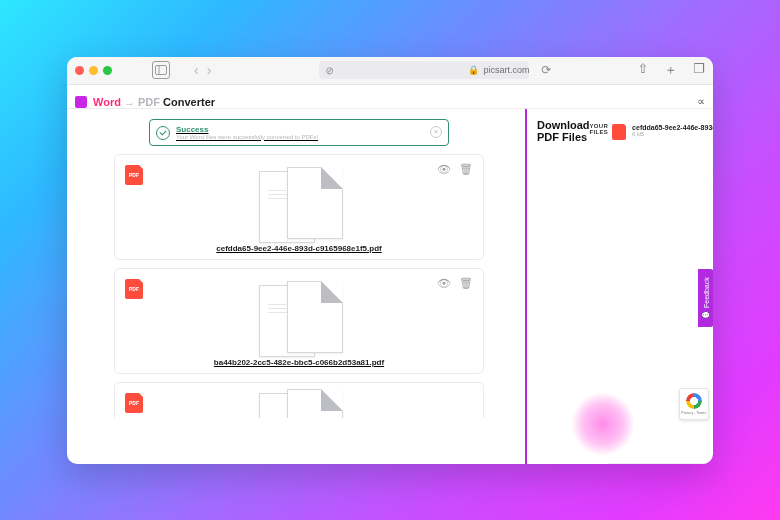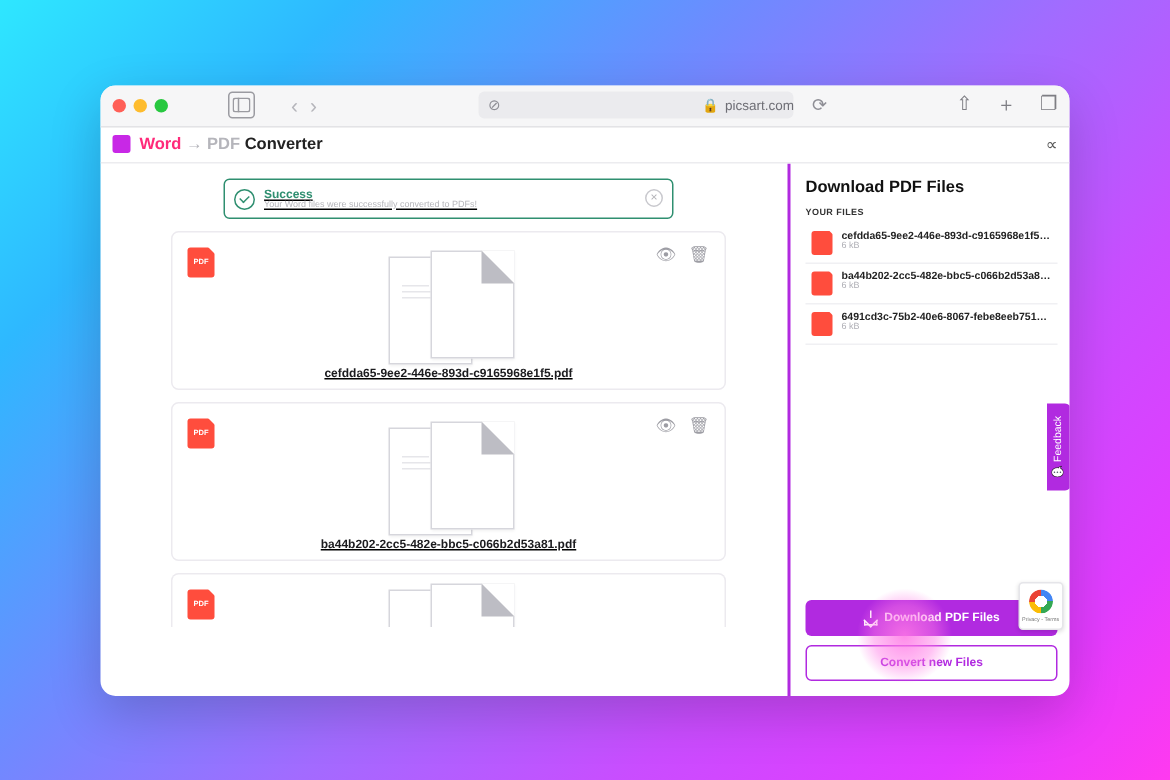--- a/index.html
+++ b/index.html
@@ -22,29 +22,29 @@
   .sq { width:18px; height:18px; border:1.2px solid #9b9ba1; border-radius:3px; display:flex; align-items:center; justify-content:center; color:#7e7e84;}
   .nav { display:flex; gap:8px; margin-left:18px; color:#b5b5bb;}
   .nav span{font-size:14px; line-height:1;}
   .ctr { flex:1; display:flex; justify-content:center;}
   .url { width:210px; height:18px; background:#ebebee; border-radius:4px; display:flex; align-items:center; justify-content:center; gap:4px; font-size:9px; color:#6e6e75; position:relative;}
   .url .shield{margin-right:auto; margin-left:6px; font-size:10px; color:#8e8e95;}
   .url .lock{font-size:9px;}
   .url .ref{position:absolute; right:-22px; font-size:12px; color:#8e8e95;}
   .rbtns{display:flex; gap:16px; margin-left:auto; color:#7e7e84; font-size:13px;}
   
-  .apphdr{height:24px; border-bottom:1px solid #ececef; display:flex; align-items:center; padding:0 8px; gap:6px; position:relative;}
+  .apphdr{height:24px; border-bottom:1px solid #ececef; display:flex; align-items:flex-end; padding:0 8px; gap:6px; position:relative;}
   .brand{width:12px; height:12px; background:#c828e6; border-radius:2px; position:relative;}
   .ttl{font-size:11px; font-weight:600;}
   .ttl .w{color:#ff2a7a;} .ttl .a{color:#b5b5bb;} .ttl .p{color:#b5b5bb;} .ttl .c{color:#222;}
   .share{margin-left:auto; font-size:11px; color:#555;}
   
   .split{flex:1; display:flex; overflow:hidden;}
   .left{flex:1; padding:10px 8px 0 14px; overflow:hidden; position:relative;text-decoration:underline;}
-  .right{width:188px; border-left:2px solid #b12ae0; padding:10px 8px 0 10px; display:flex; flex-direction:column; position:relative;}
+  .right{width:188px; border-left:2px solid #b12ae0; padding:10px 8px 0 10px; display:flex; position:relative;}
   
   .banner{margin:0 auto 8px; width:300px; border:1px solid #2f8f70; border-radius:4px; padding:5px 8px 5px 26px; position:relative; background:#fff;}
   .banner .ico{position:absolute; left:6px; top:6px; width:14px; height:14px; border:1.5px solid #2f8f70; border-radius:50%;}
   .banner .ico:after{content:""; position:absolute; left:3px; top:3px; width:5px; height:3px; border-left:1.5px solid #2f8f70; border-bottom:1.5px solid #2f8f70; transform:rotate(-45deg);}
   .banner .t{font-size:8px; font-weight:700; color:#2f8f70;}
   .banner .s{font-size:6px; color:#b6b6bb;}
   .banner .x{position:absolute; right:6px; top:6px; width:12px; height:12px; border:1px solid #c9c9ce; border-radius:50%; color:#b1b1b6; font-size:8px; line-height:10px; text-align:center;}
   
   .card{border:1px solid #eceaef; border-radius:5px; margin:0 auto 8px; width:370px; padding:8px 10px 6px; position:relative; background:#fff;}
   .badge{position:absolute; left:10px; top:10px; width:18px; height:20px; background:#ff4d3d; border-radius:2px; color:#fff; font-size:5px; font-weight:700; display:flex; align-items:center; justify-content:center;}

